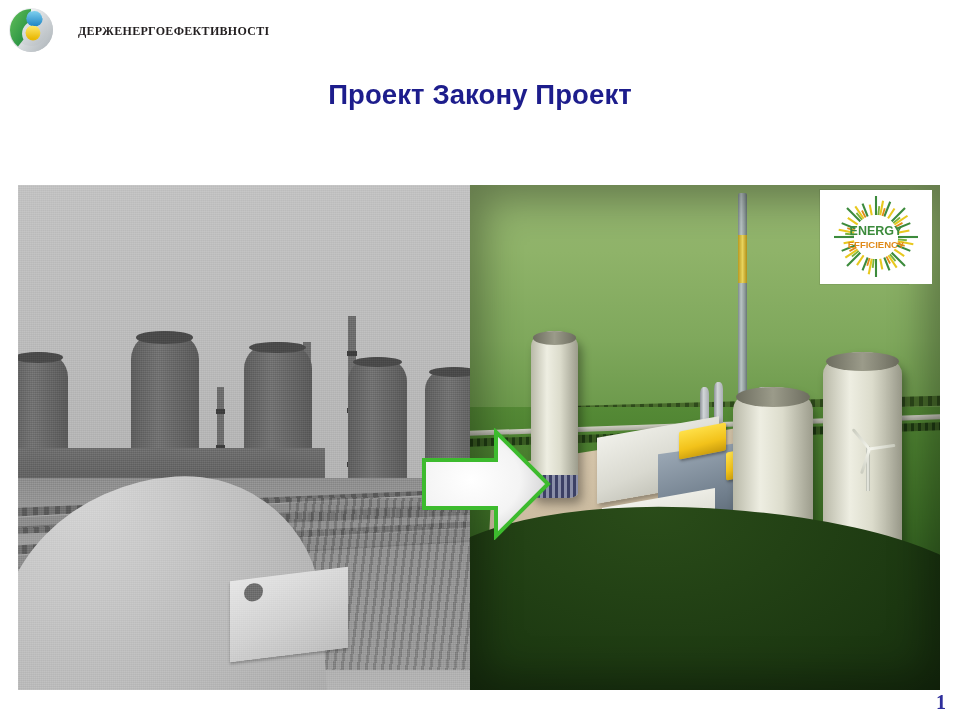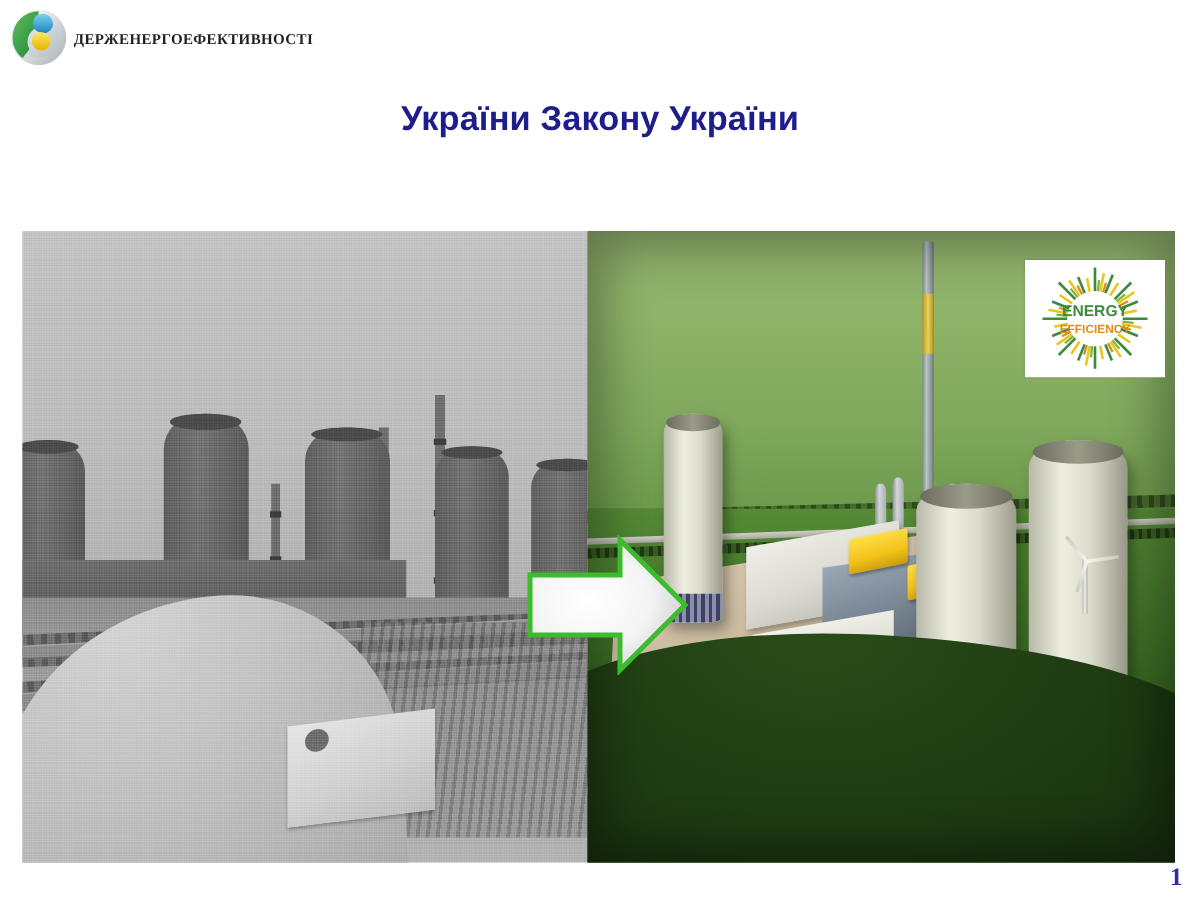--- a/index.html
+++ b/index.html
@@ -16,21 +16,21 @@
   }
 
   
   #org-header {
     position: absolute;
     left: 6px;
     top: 4px;
     height: 52px;
     display: flex;
     align-items: center;
-    gap: 1px;
+    gap: 20px;
   }
   #org-mark {
     width: 52px;
     height: 48px;
     position: relative;
     flex: 0 0 auto;
   }
   #org-name {
     font-family: "Liberation Serif", serif;
     font-weight: bold;
@@ -331,21 +331,21 @@
     top: 428px;
     width: 136px;
     height: 112px;
     z-index: 6;
   }
 
   
   #ee-badge {
     position: absolute;
     left: 820px;
-    top: 208px;
+    top: 190px;
     width: 88px;
     height: 94px;
     background: #f97316;
     z-index: 7;
     box-shadow: 0 0 0 1px rgba(0,0,0,.07);
   }
   #ee-badge svg { display:block; }
 
   
   #page-number {
@@ -390,21 +390,21 @@
       <circle cx="27" cy="27" r="7.4" fill="url(#gYel)"></circle>
       <path d="M25 2.2 a21.8 21.8 0 0 1 21.8 21.8 a21.8 21.8 0 0 1 -21.8 21.8 a21.8 21.8 0 0 1 -13 -4.3 l3.4 -4.6 a16.2 16.2 0 0 0 9.6 3.1 a16.2 16.2 0 0 0 0 -32.4 z" fill="url(#gSilver)" opacity="0.96"></path>
       <circle cx="28.5" cy="12.5" r="7.6" fill="url(#gBlue)"></circle>
       <circle cx="26.5" cy="26.5" r="6.8" fill="url(#gYel)"></circle>
     </svg>
   </div>
   <div id="org-name">Держенергоефективності</div>
 </div>
 
 <div id="slide-title">
-  <span class="tl">України Закону України</span>
+  <span class="tl">Проект Закону Проект</span>
 </div>
 
 <div id="photo-stage">
 
   <div class="photo" id="photo-before">
     <div id="bw-sky"></div>
 
     <div class="bw-stack" style="left:34%;top:45%;width:7px;height:19%;">
         <i class="bw-stack-band"></i>
       </div>

